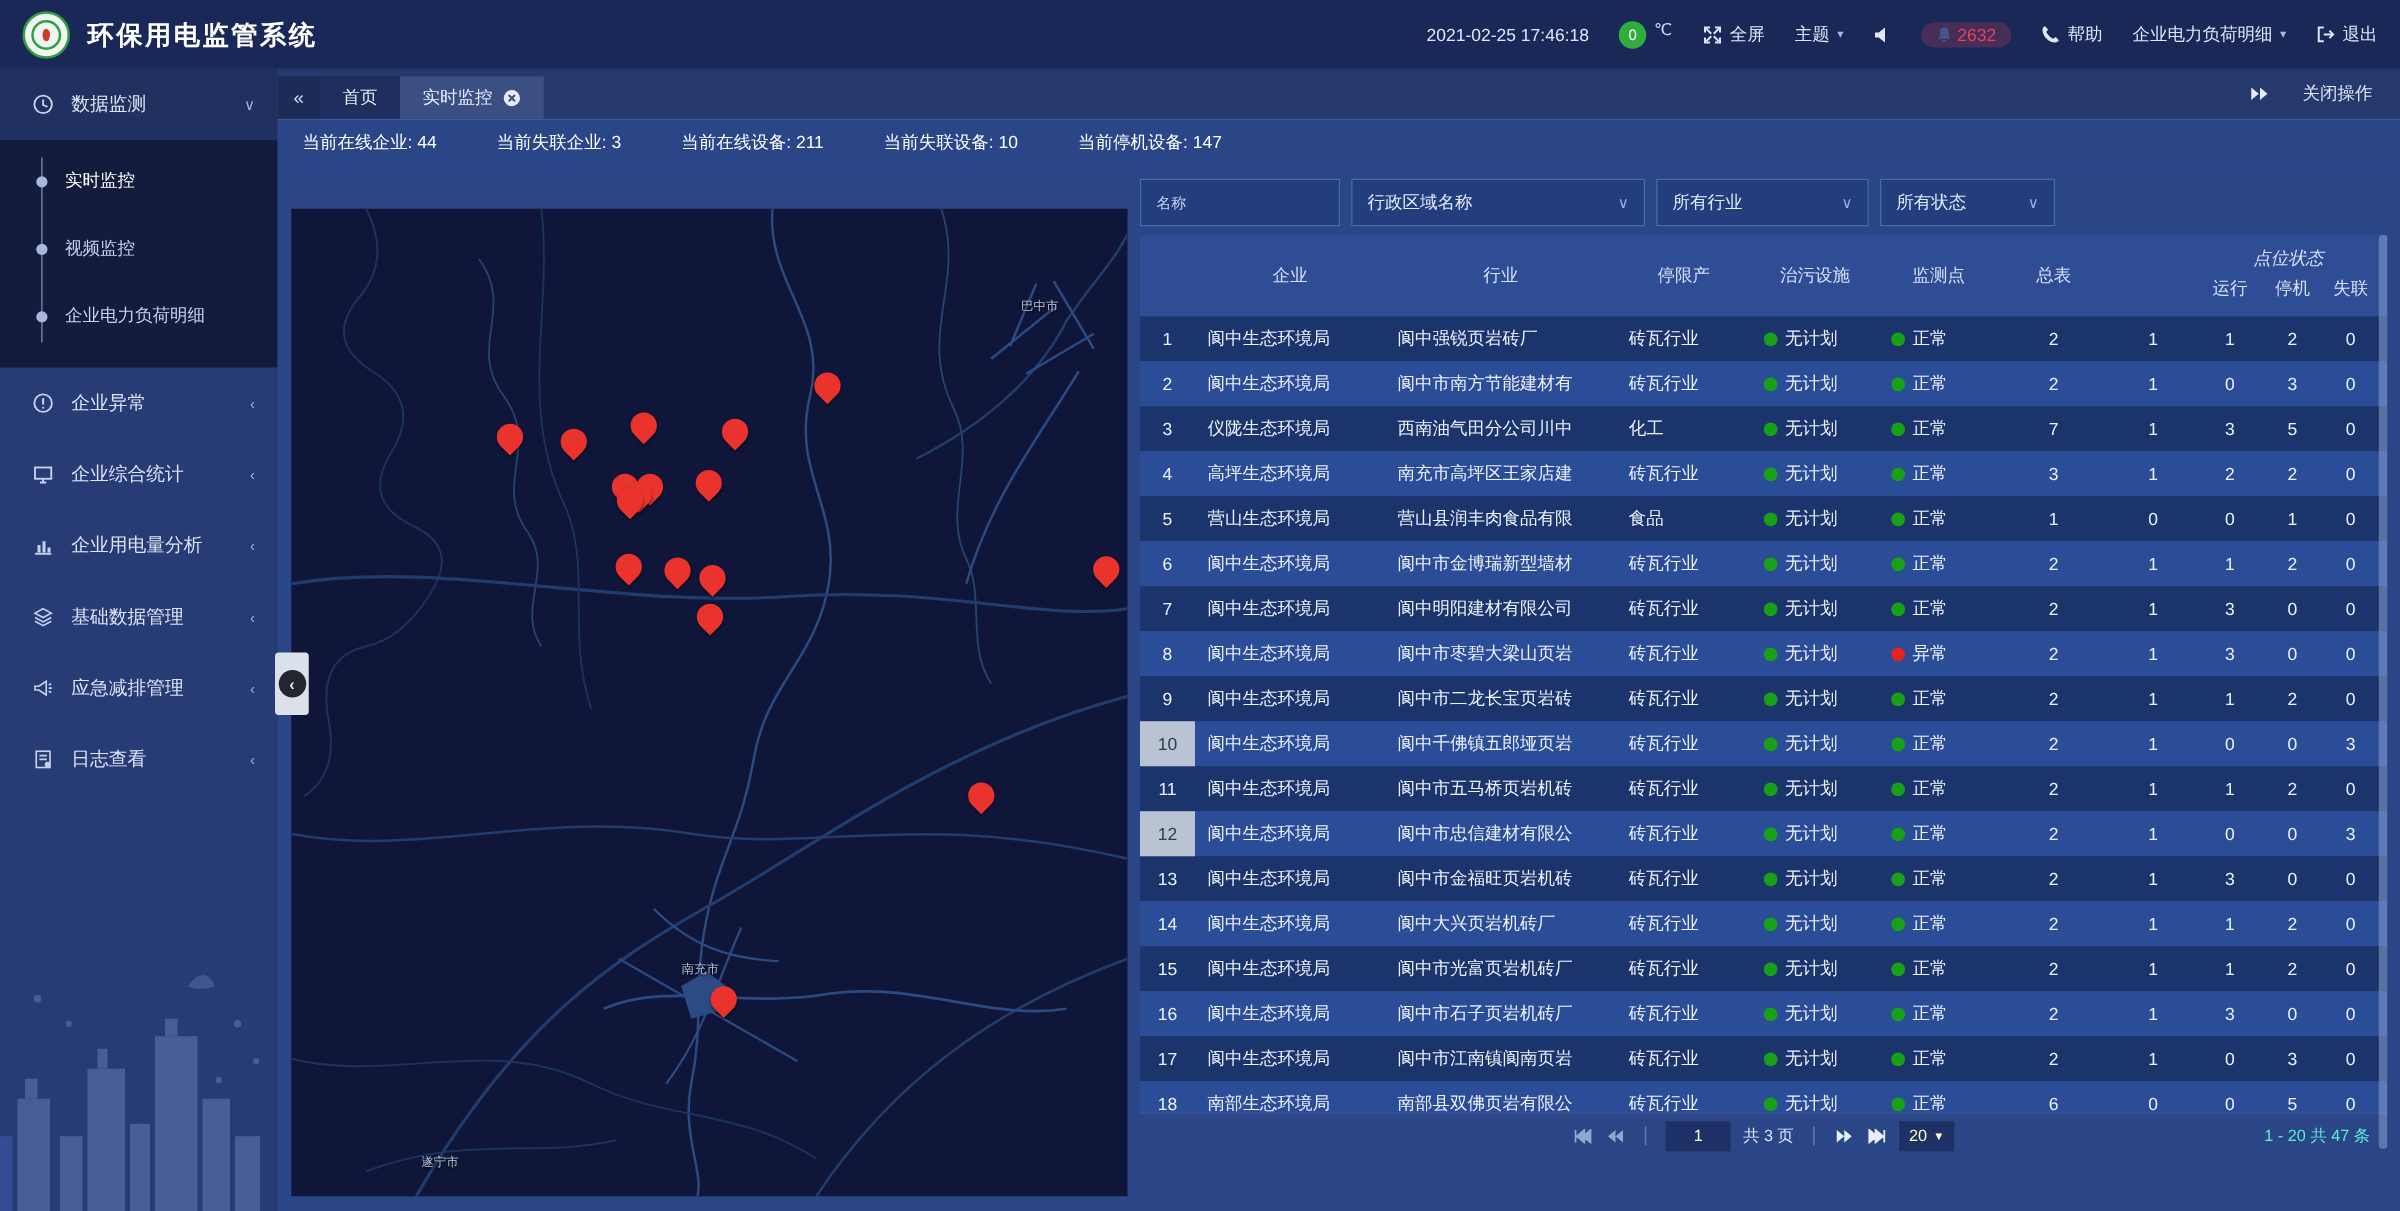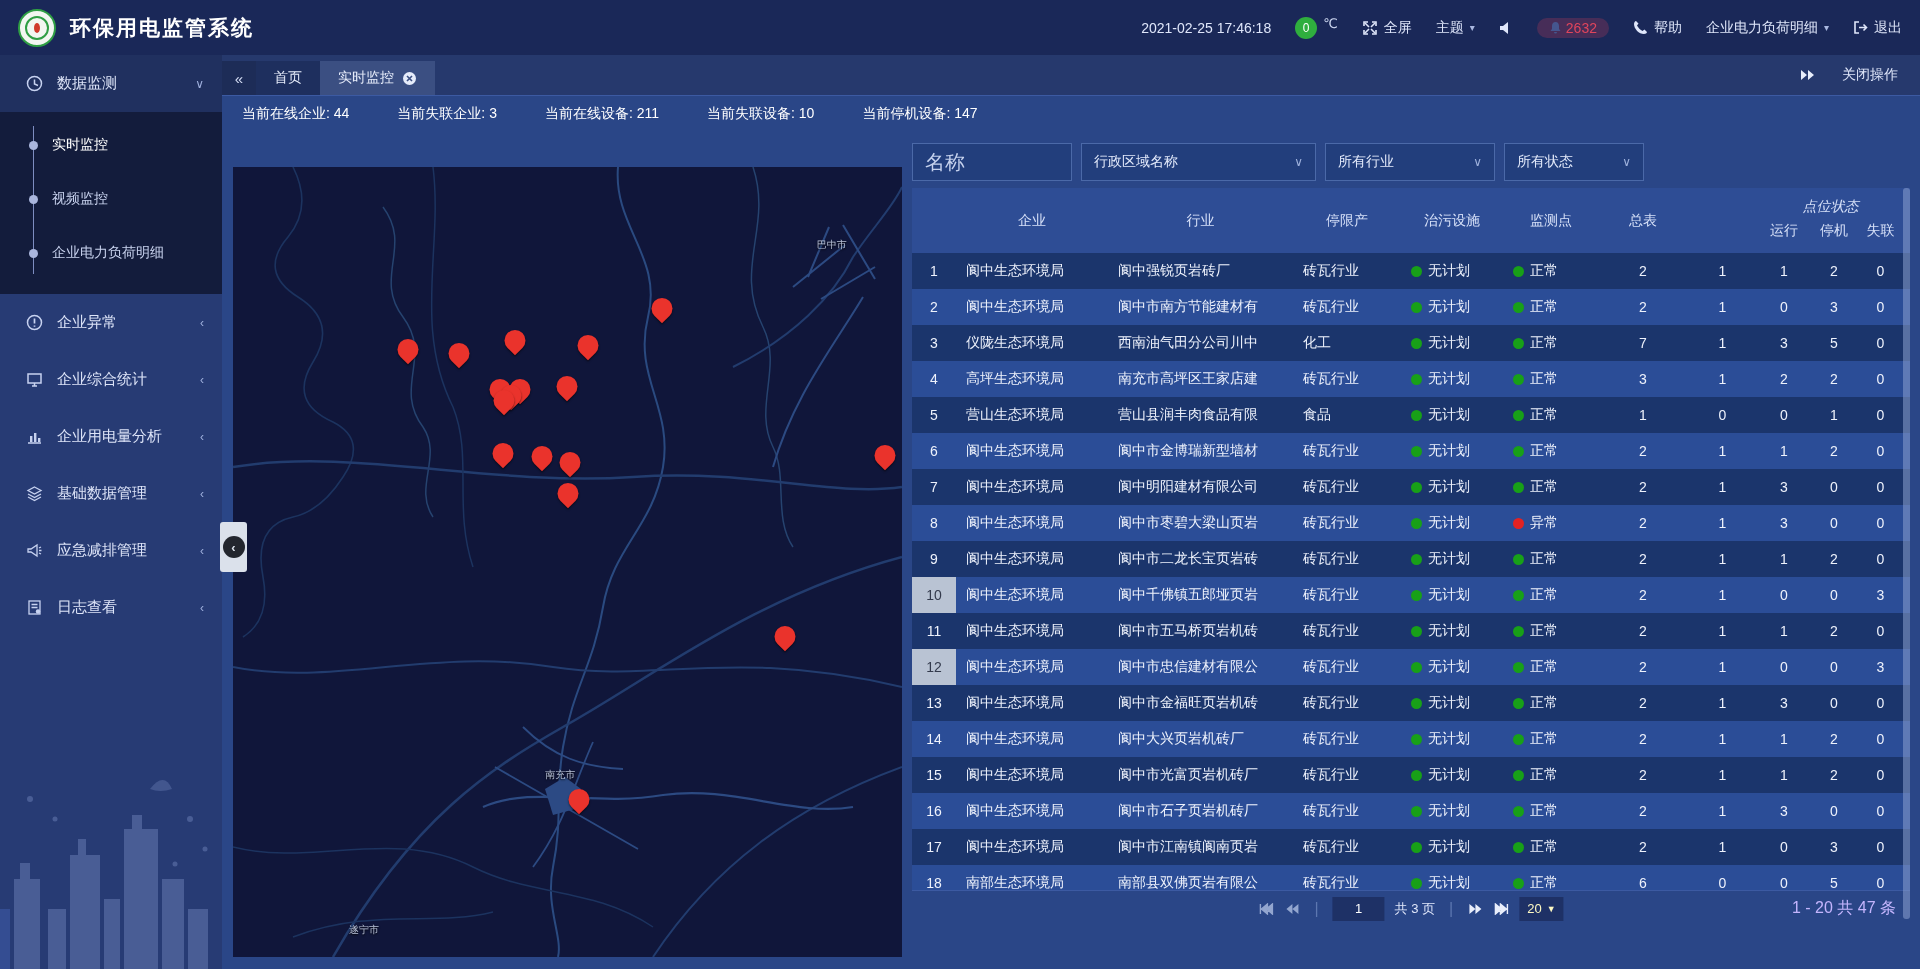--- a/index.html
+++ b/index.html
@@ -65,21 +65,21 @@
   .pin { position:absolute; width:21px; height:21px; transform:translate(-50%,-100%) rotate(-45deg);
          background:#ea332c; border-radius:50% 50% 50% 0; box-shadow:-1px 1px 2px rgba(0,0,0,.55); }
   .collapse-tab { position:absolute; left:-13px; top:355px; width:27px; height:50px; background:#dbe1eb; border-radius:3px;
                   display:flex; align-items:center; justify-content:center; cursor:pointer; }
   .collapse-circle { width:22px; height:22px; border-radius:50%; background:#23262e; color:#dbe1eb; font-size:13px; font-weight:bold;
                      display:flex; align-items:center; justify-content:center; }
 
   
   .right-panel { flex:1; margin-left:10px; margin-top:12px; display:flex; flex-direction:column; min-width:0; }
   .filters { height:38px; display:flex; gap:9px; flex:none; }
-  .f-input { width:160px; height:38px; background:#223e7c; border:1px solid #4b69a8; color:#e8eefc; font-size:20px; padding:0 12px; outline:none; }
+  .f-input { width:160px; height:38px; background:#223e7c; border:1px solid #4b69a8; color:#e8eefc; font-size:12px; padding:0 12px; outline:none; }
   .f-input::placeholder { color:#c6d2ee; }
   .f-select { height:38px; background:#223e7c; border:1px solid #4b69a8; color:#e3eafb; font-size:14px;
               display:flex; align-items:center; justify-content:space-between; padding:0 12px; cursor:pointer; }
   .f-select .sel-caret { color:#9fb2dd; font-size:12px; margin-left:14px; }
 
   .table-block { flex:1; margin-top:7px; position:relative; min-height:0; display:flex; flex-direction:column; overflow:hidden; }
   .scrollbar { position:absolute; right:0; top:0; bottom:36px; width:7px; background:#8ba0cf; opacity:.55; border-radius:3px; z-index:5; }
 
   .tgrid { display:grid; grid-template-columns:44px 152px 185px 108px 102px 96px 88px 71px 52px 48px 45px; }
   .thead { background:#2e4d95; color:#d6e0f8; font-size:14px; flex:none; height:65px;
@@ -98,21 +98,21 @@
   .td .dot { width:11px; height:11px; border-radius:50%; margin-right:6px; flex:none; }
   .num-cell.hl { background:#b9c3d3; color:#333a4c; }
 
   
   .pager { height:36px; flex:none; background:#2a4687; border-top:1px solid #3c5aa2; display:flex; align-items:center; position:relative; font-size:13px; color:#dfe6fa; margin-bottom:29px; }
   .pager-center { position:absolute; left:50%; transform:translateX(-50%); display:flex; align-items:center; gap:10px; }
   .pg-btn { display:flex; align-items:center; cursor:pointer; }
   .pg-sep { color:#5d77b0; font-size:16px; margin:0 4px; }
   .pg-input { width:52px; height:24px; background:#1e3166; border:none; color:#fff; text-align:center; font-size:13px; outline:none; }
   .pg-size { height:24px; background:#1e3166; color:#fef9c3; display:flex; align-items:center; gap:5px; padding:0 8px; cursor:pointer; }
-  .pager-right { margin-left:auto; padding-right:14px; font-size:16px; color:#c4b5fd; }
+  .pager-right { margin-left:auto; padding-right:14px; font-size:13px; color:#5eead4; }
 </style>
 </head>
 <body>
 
 <div class="top-header">
   <div class="logo">
       <div class="logo-inner"></div>
     </div>
   <div class="app-title">环保用电监管系统</div>
 
@@ -371,21 +371,21 @@
           
             <div class="pin" style="left: 82.5%; top: 60.8%;"></div>
           
             <div class="pin" style="left: 51.7%; top: 81.4%;"></div>
           
           
             <div class="map-label" style="left: 89.5%; top: 9.9%;"><span>巴中市</span></div>
           
             <div class="map-label" style="left: 48.9%; top: 77%;"><span>南充市</span></div>
           
-            <div class="map-label" style="left: 17.8%; top: 96.6%; margin-left: 12px;"><span>遂宁市</span></div>
+            <div class="map-label" style="left: 17.8%; top: 96.6%;"><span>遂宁市</span></div>
           
         </div>
         <div class="collapse-tab">
           <div class="collapse-circle">‹</div>
         </div>
       </div>
 
       <div class="right-panel">
 
         <div class="filters">

